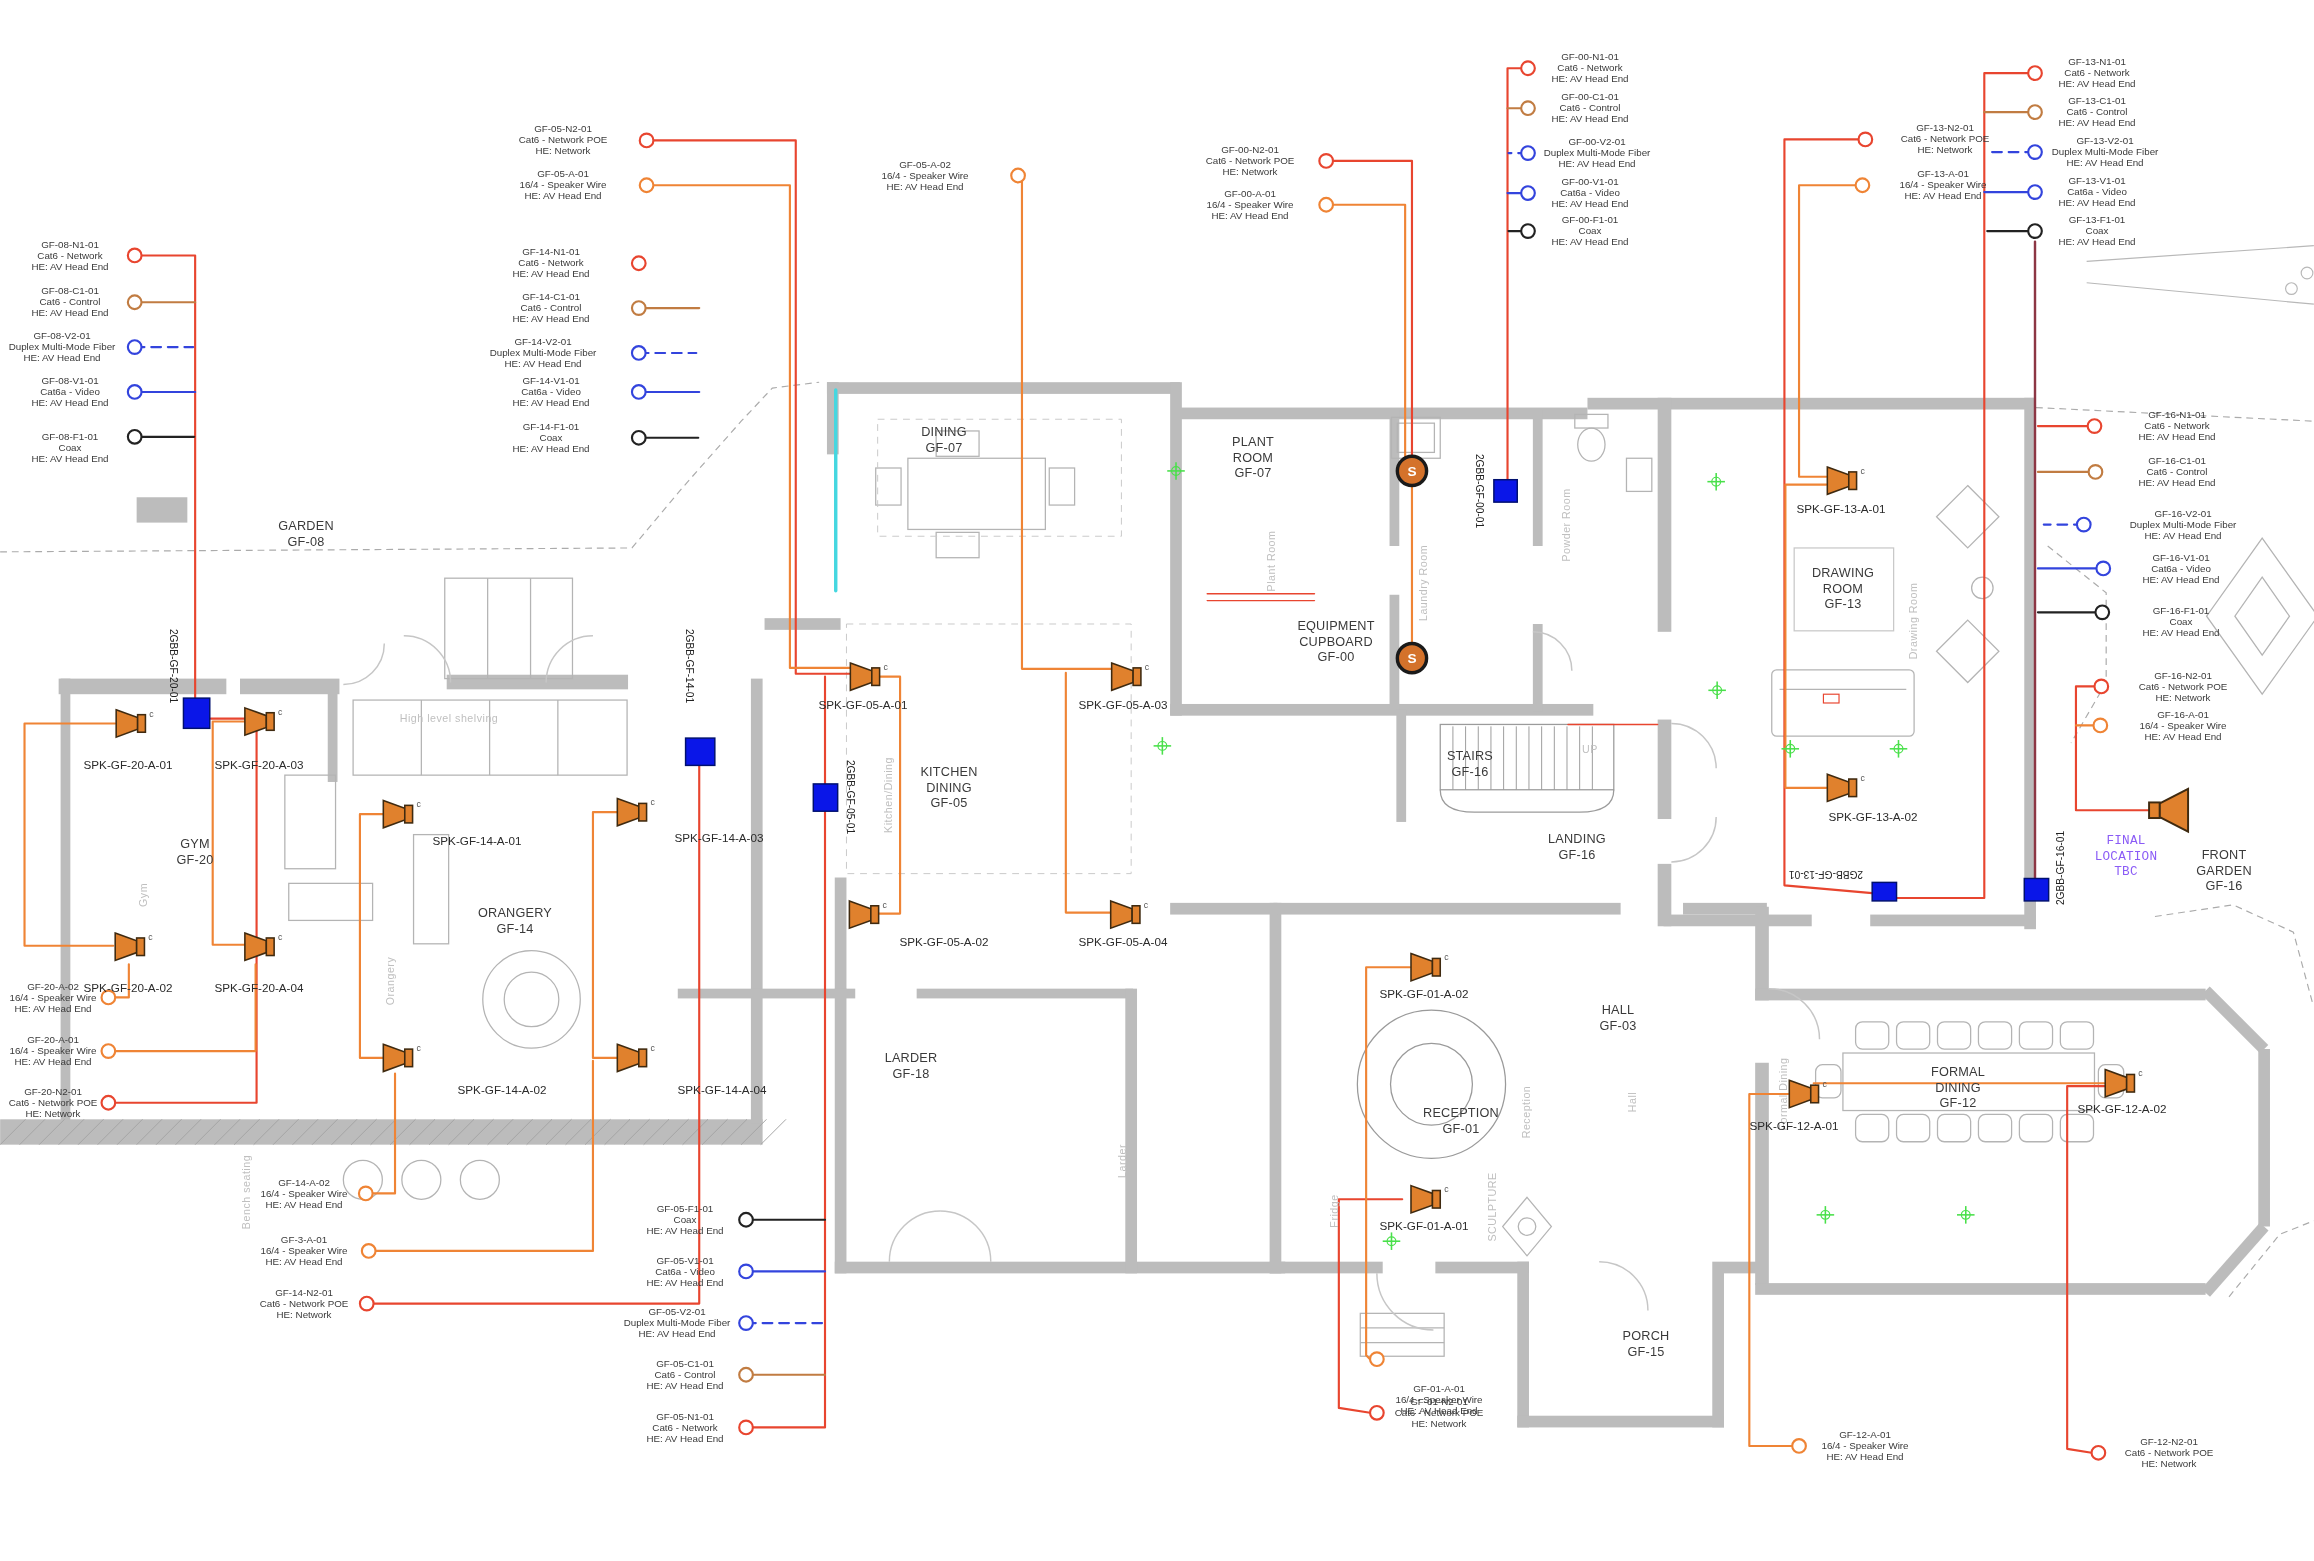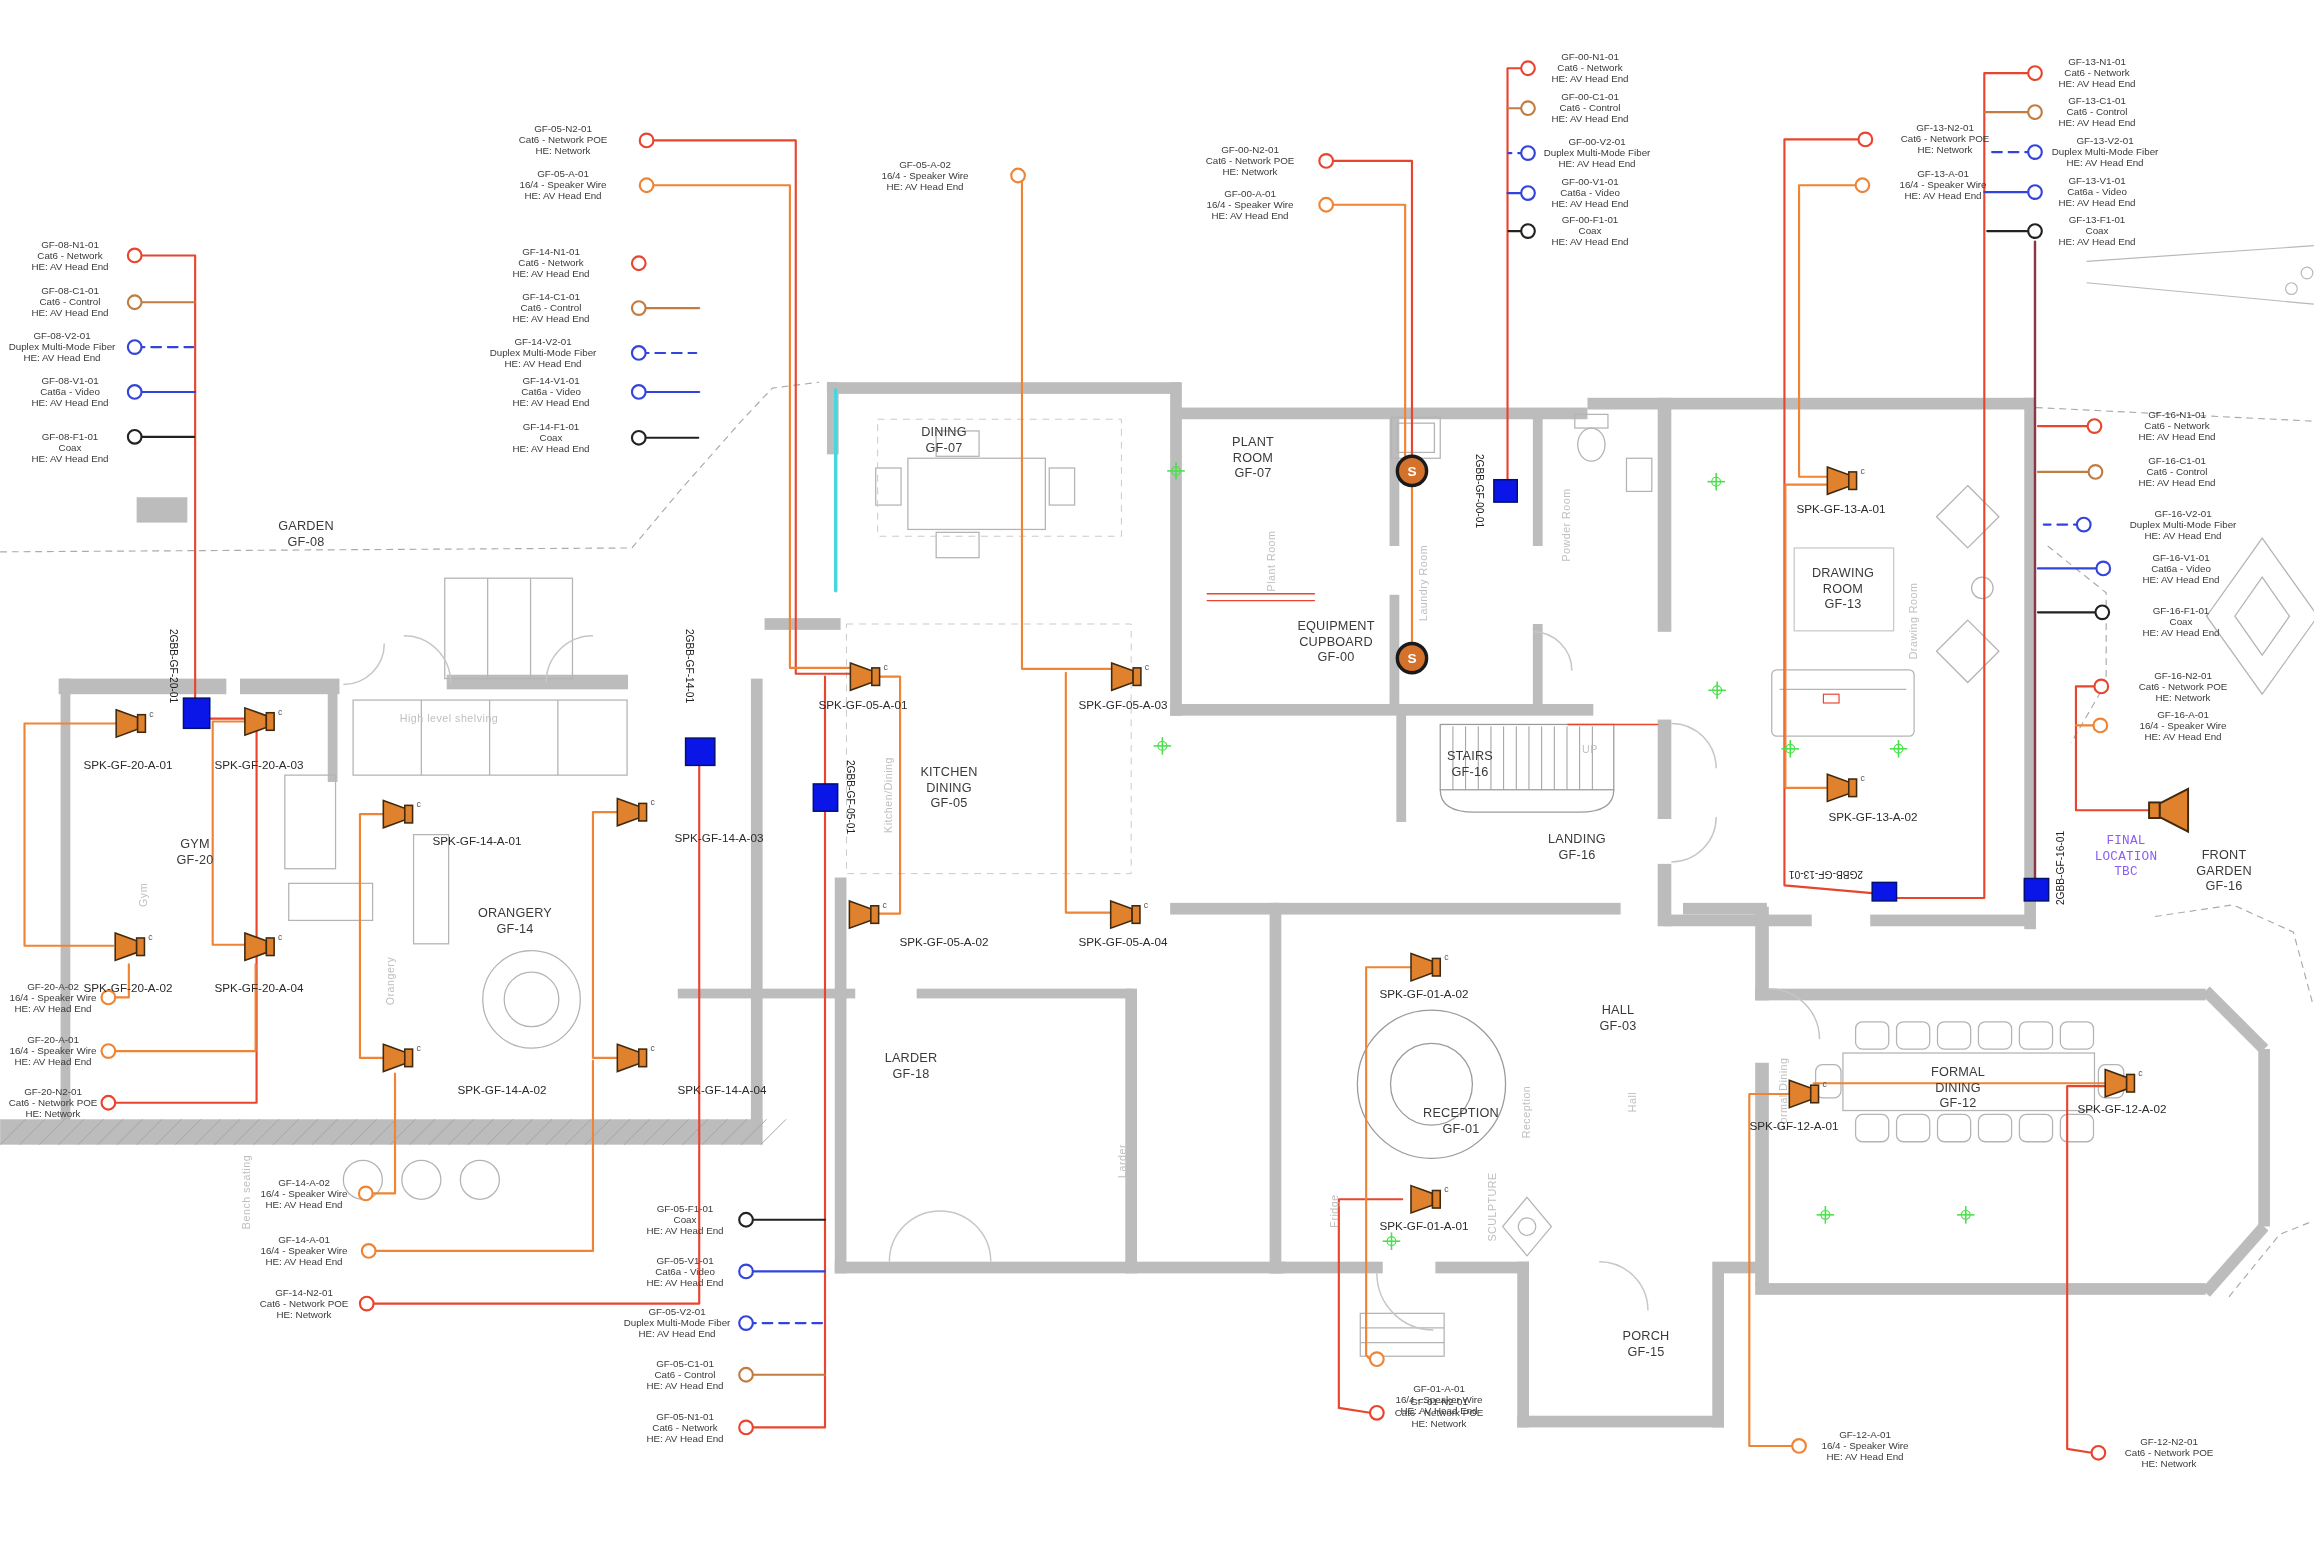--- a/index.html
+++ b/index.html
@@ -674,21 +674,21 @@
         <div>GF-20-N2-01</div>
         <div>Cat6 - Network POE</div>
         <div>HE: Network</div>
       </div>
       <div class="lbl clabel" style="left: 304px; top: 1194px;">
         <div>GF-14-A-02</div>
         <div>16/4 - Speaker Wire</div>
         <div>HE: AV Head End</div>
       </div>
       <div class="lbl clabel" style="left: 304px; top: 1251px;">
-        <div>GF-14-A-01</div>
+        <div>GF-3-A-01</div>
         <div>16/4 - Speaker Wire</div>
         <div>HE: AV Head End</div>
       </div>
       <div class="lbl clabel" style="left: 304px; top: 1304px;">
         <div>GF-14-N2-01</div>
         <div>Cat6 - Network POE</div>
         <div>HE: Network</div>
       </div>
       <div class="lbl clabel" style="left: 685px; top: 1220px;">
         <div>GF-05-F1-01</div>

